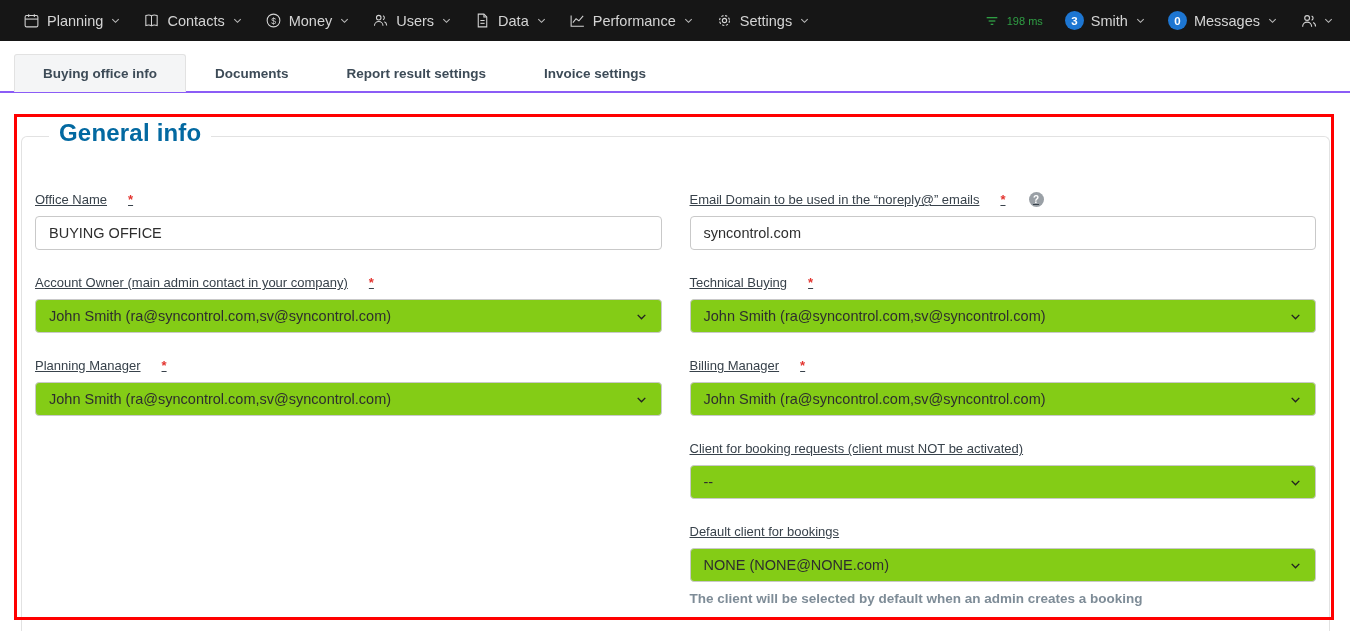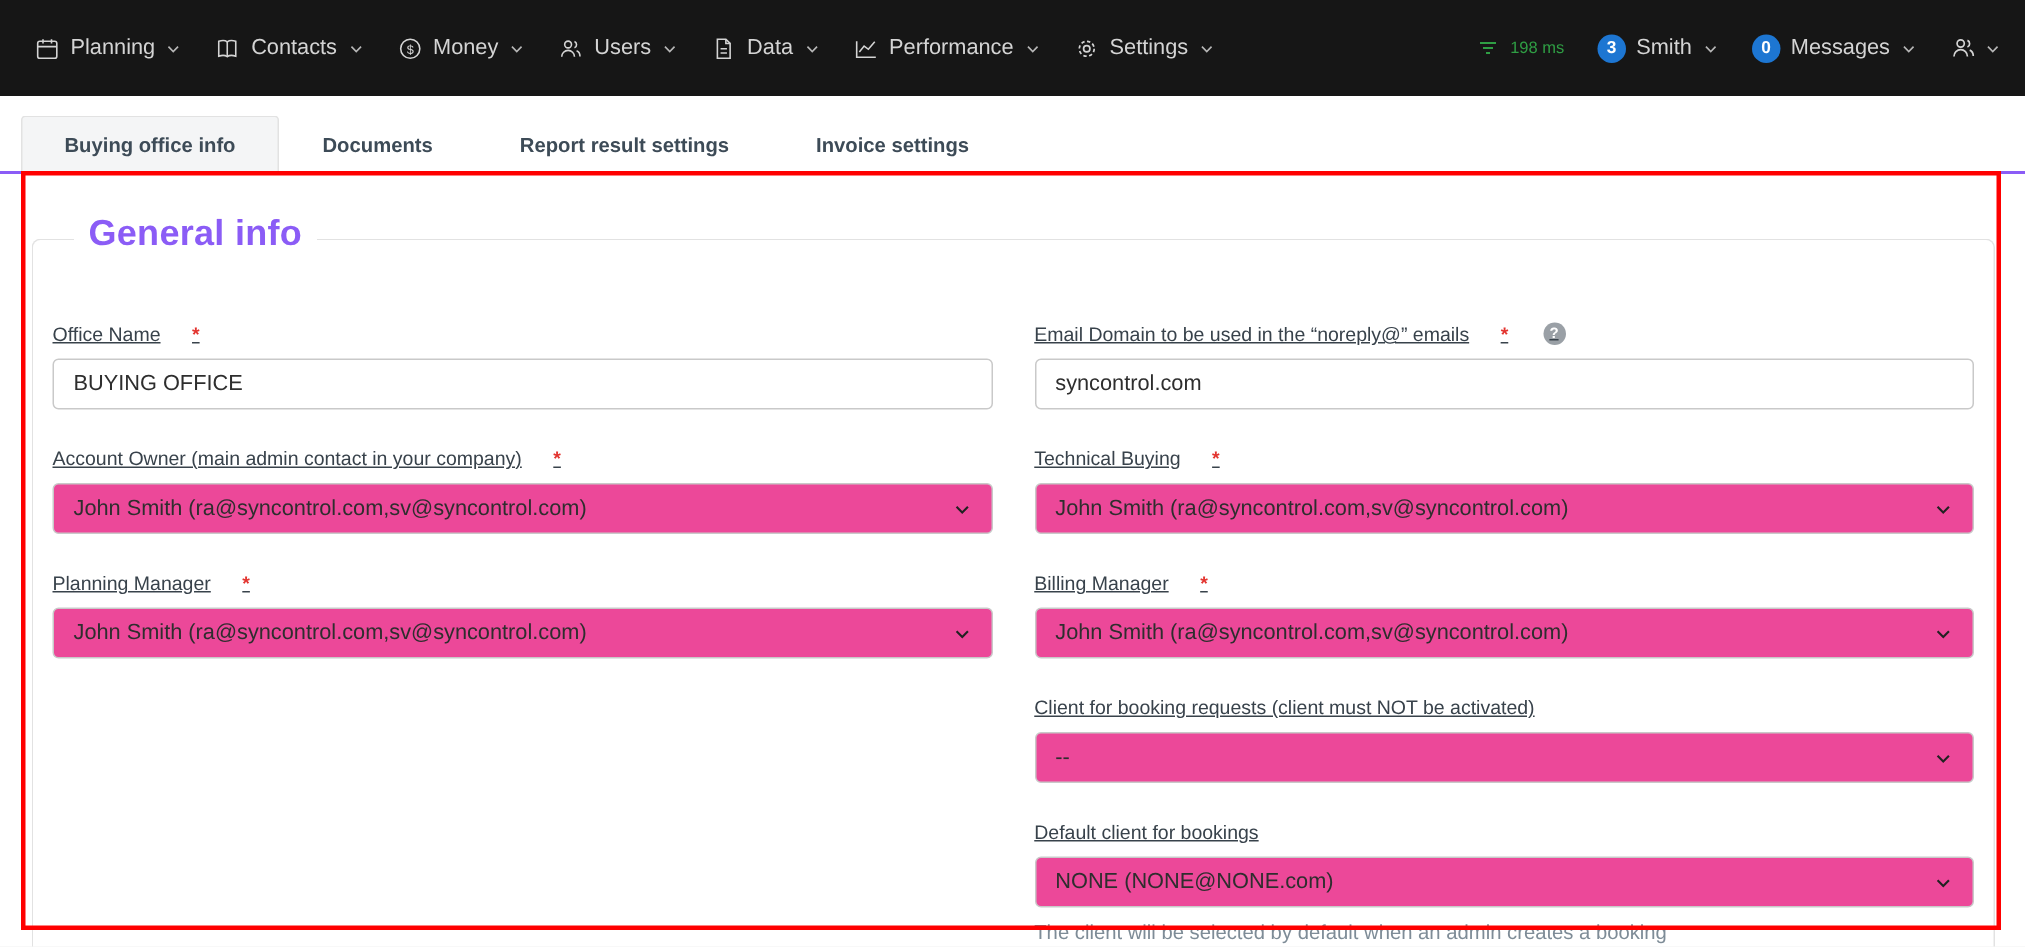--- a/index.html
+++ b/index.html
@@ -1,20 +1,20 @@
 <!DOCTYPE html>
 <html><head>
 <meta charset="utf-8">
 <style>
   * { box-sizing: border-box; margin: 0; padding: 0; }
   html, body { width: 1350px; height: 631px; overflow: hidden; background: #fff;
     font-family: "Liberation Sans", sans-serif; }
 
   
-  .navbar { height: 64px; background: #161616; display: flex; align-items: center;
+  .navbar { height: 41px; background: #161616; display: flex; align-items: center;
     justify-content: space-between; padding: 0 16px 0 12px; color: #d4d4d4; }
   .nav-left, .nav-right { display: flex; align-items: center; }
   .nav-item { display: flex; align-items: center; gap: 7px; padding: 0 11px;
     font-size: 14.5px; cursor: pointer; white-space: nowrap; }
   .nav-item svg, .nav-right svg { display: block; }
   .chev { opacity: .85; }
   .latency { display: flex; align-items: center; gap: 7px; color: #2f9e44;
     font-size: 11px; margin-right: 22px; }
   .nav-drop { display: flex; align-items: center; gap: 7px; font-size: 14.5px;
     margin-right: 22px; cursor: pointer; }
@@ -29,40 +29,40 @@
   .tab { padding: 0 28px; display: flex; align-items: center; font-size: 13.5px;
     font-weight: bold; color: #3d4b57; cursor: pointer; border: 1px solid transparent;
     margin-bottom: -1px; white-space: nowrap; }
   .tab.active { background: #f4f5f6; border-color: #e2e2e2;
     border-bottom-color: #f4f5f6; border-radius: 3px 3px 0 0; }
 
   
   .content { position: relative; }
   fieldset { margin: 29px 20px 0 21px; border: 1px solid #e2e2e2; border-bottom: none;
     border-radius: 6px 6px 0 0; padding: 0 13px; height: 560px; }
-  legend { font-size: 24px; font-weight: bold; color: #8b5cf6; padding: 0 10px;
+  legend { font-size: 24px; font-weight: bold; color: #0369a1; padding: 0 10px;
     margin-left: 14px; transform: translateY(-3px); letter-spacing: .2px; }
 
   .form-grid { display: flex; gap: 28px; margin-top: 42px; }
   .col { flex: 1; min-width: 0; }
   .field { margin-bottom: 25px; }
   .field-label { font-size: 13px; color: #38424b; margin-bottom: 9px;
     display: flex; align-items: flex-start; gap: 18px; text-decoration: underline; }
   .req { color: #e3342f; font-weight: bold; margin-left: 3px; }
   .help { width: 15px; height: 15px; border-radius: 50%; background: #9aa0a6;
     color: #fff; font-size: 10px; font-weight: bold; display: inline-flex;
     align-items: center; justify-content: center; margin-left: 5px; cursor: pointer; }
   .text-input { width: 100%; height: 34px; border: 1px solid #c9c9c9; border-radius: 4px;
     padding: 12px 13px; font-size: 14.5px; color: #2e2e2e; background: #fff;
     font-family: "Liberation Sans", sans-serif; }
   .select { width: 100%; height: 34px; border: 1px solid #c9c9c9; border-radius: 4px;
     display: flex; align-items: center; padding: 0 13px; font-size: 14.5px;
-    color: #2e2e2e; background: #ec4899; cursor: pointer; }
+    color: #2e2e2e; background: #84cc16; cursor: pointer; }
   .select .sel-chev { margin-left: auto; color: #222; display: flex; }
-  .helper { font-size: 13.5px; color: #7e8c97; margin-top: 9px; }
+  .helper { font-size: 13.5px; color: #7e8c97; margin-top: 9px; font-weight: bold; }
 
   
   .highlight { position: absolute; left: 14px; top: 114px; width: 1320px;
     height: 506px; border: 3px solid #ff0000; z-index: 10; pointer-events: none; }
 </style>
 </head>
 <body>
 
 <header class="navbar">
   <nav class="nav-left">

